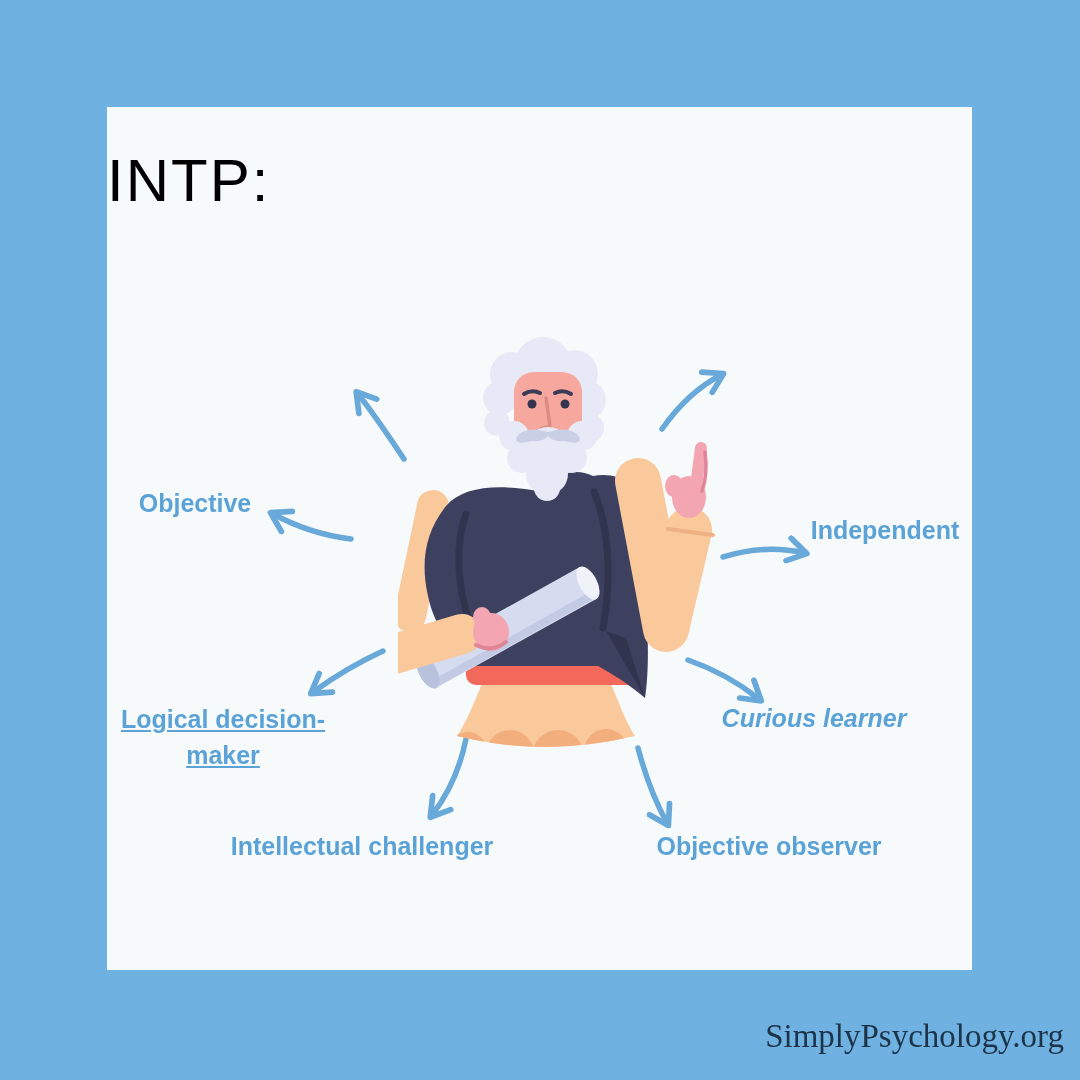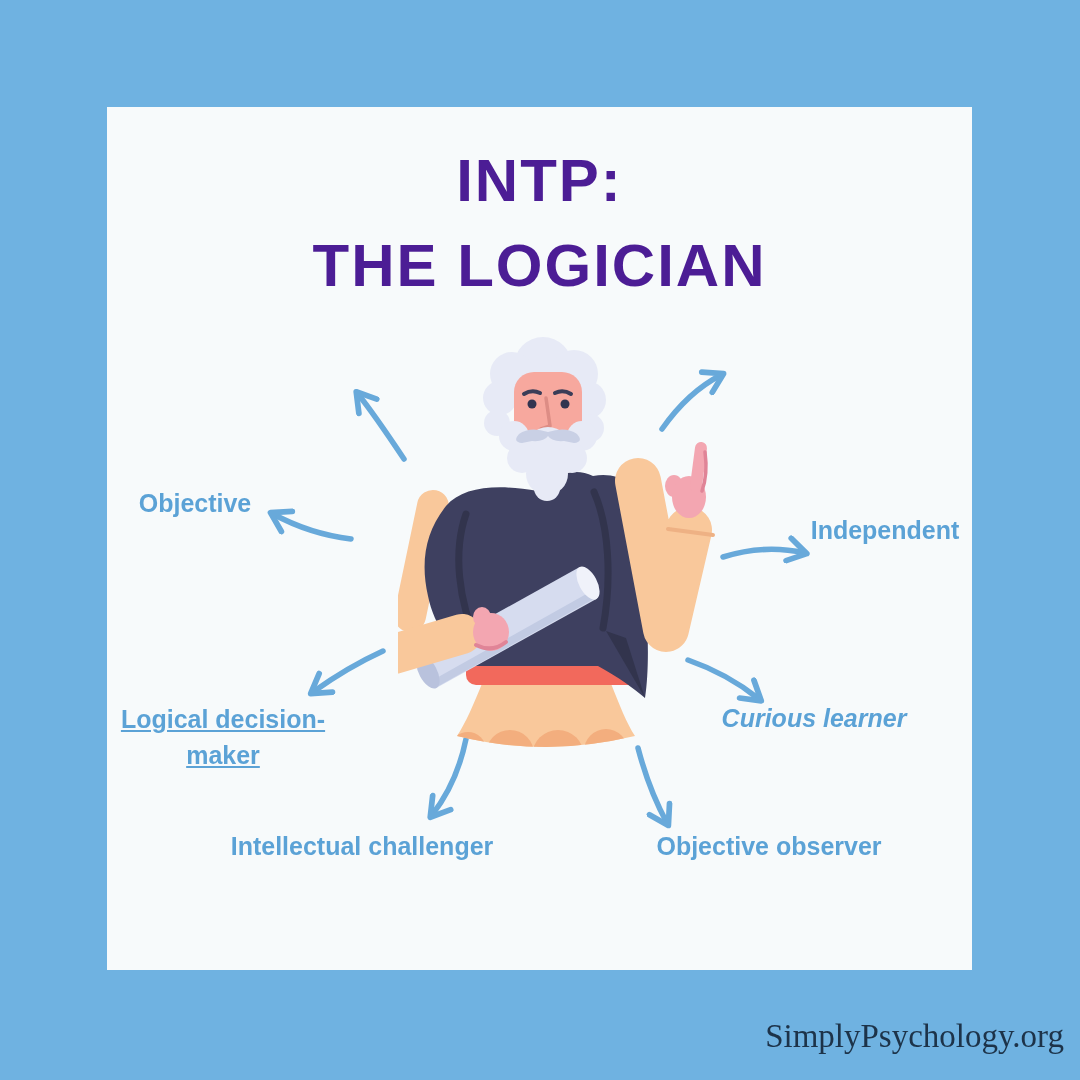--- a/index.html
+++ b/index.html
@@ -13,23 +13,23 @@
   .card{
     position:absolute;
     left:107px;top:107px;
     width:865px;height:863px;
     background:#f7fafb;
   }
   .title{
     position:absolute;
     left:107px;top:138px;
     width:865px;
-    text-align:center;
-    color:#4c1d95;
-    font-weight:bold;
+    text-align:left;
+    color:#000000;
+    font-weight:normal;
     font-size:60px;
     letter-spacing:2px;
     line-height:85px;
   }
   .trait{
     position:absolute;
     color:#5ba2d6;
     font-weight:bold;
     font-size:25px;
     white-space:nowrap;
@@ -62,21 +62,20 @@
 </style>
 </head>
 <body>
 
 <div class="canvas">
 
   <div class="card"></div>
 
   <div class="title">
     <div>INTP:</div>
-    <div>THE LOGICIAN</div>
   </div>
 
   <div class="trait pos-adaptable">Objective</div>
   <div class="trait pos-independent">Independent</div>
   <div class="trait wrap pos-logical">Logical decision-maker</div>
   <div class="trait pos-curious">Curious learner</div>
   <div class="trait pos-objective">Objective observer</div>
   <div class="trait pos-intellectual">Intellectual challenger</div>
 
   <svg class="arrows" width="1080" height="1080" viewBox="0 0 1080 1080">

